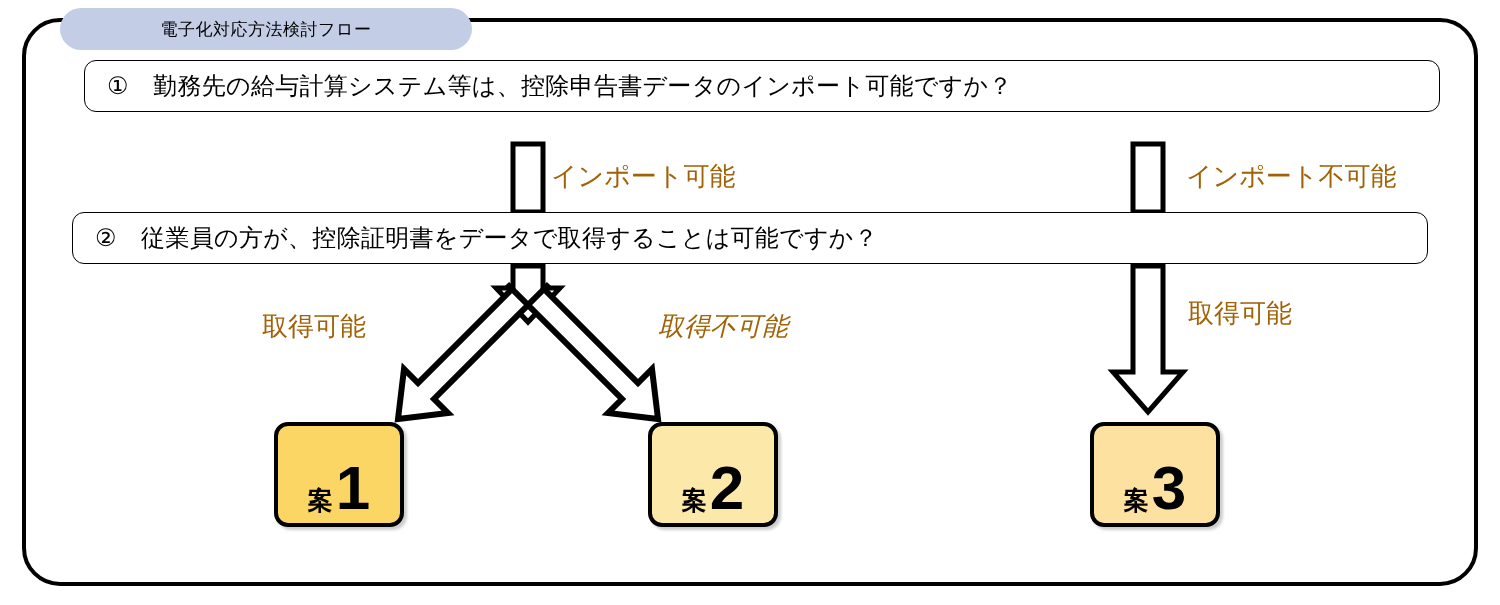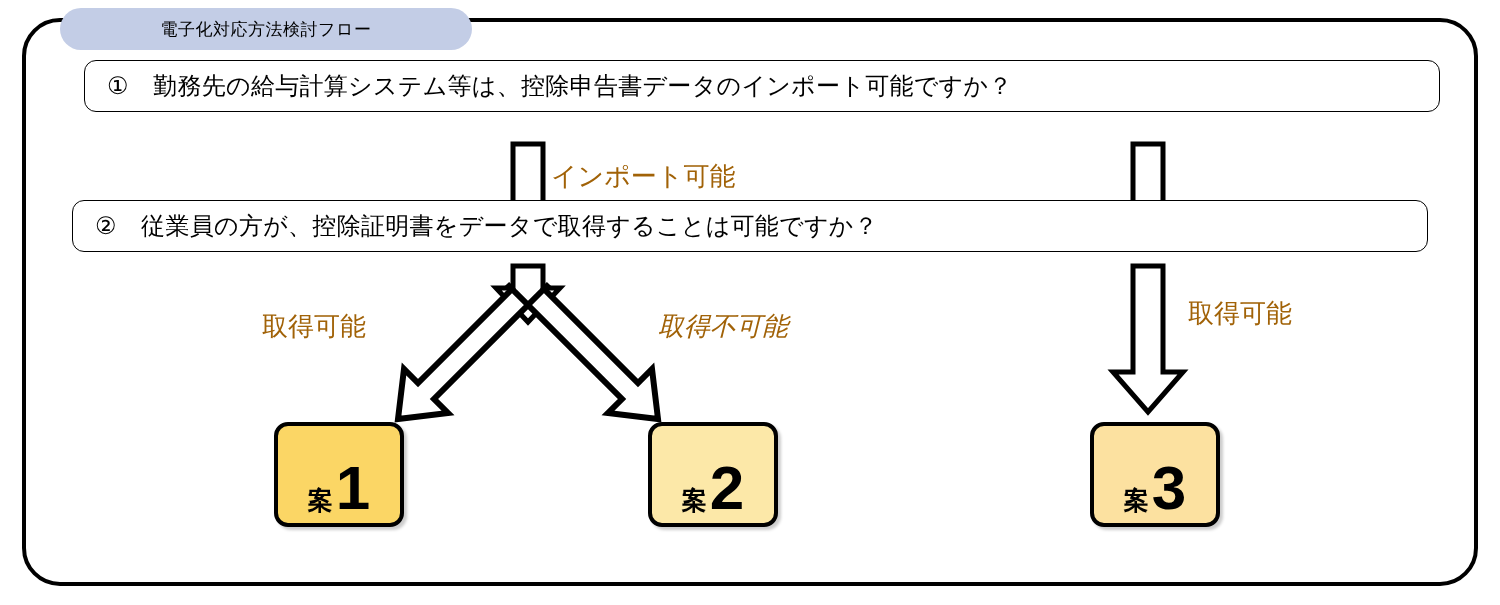--- a/index.html
+++ b/index.html
@@ -72,21 +72,21 @@
   }
   #qbox-1 {
     left: 72px;
     top: 60px;
     width: 1356px;
     height: 52px;
     margin-left: 12px;
   }
   #qbox-2 {
     left: 72px;
-    top: 200px;
+    top: 212px;
     width: 1356px;
     height: 52px;
     align-items: center;
   }
 
   
   .arrow-label {
     position: absolute;
     font-size: 26px;
     color: #a16207;
@@ -173,20 +173,21 @@
   <div class="qbox" id="qbox-1">
     <span class="qtext">①　勤務先の給与計算システム等は、控除申告書データのインポート可能ですか？</span>
   </div>
 
   <div class="qbox" id="qbox-2">
     <span class="qtext">②　従業員の方が、控除証明書をデータで取得することは可能ですか？</span>
   </div>
 
   <div class="arrow-label" id="label-import-ok">インポート可能</div>
 
+  <div class="arrow-label" id="label-import-ng">インポート不可能</div>
 
   <div class="arrow-label" id="label-get-ok-left">取得可能</div>
 
   <div class="arrow-label" id="label-get-ng">取得不可能</div>
 
   <div class="arrow-label" id="label-get-ok-right">取得可能</div>
 
   <div class="result-box" id="result-1" style="background: rgb(251, 214, 101);">
     <div class="result-inner">
       <span class="result-kanji">案</span>

